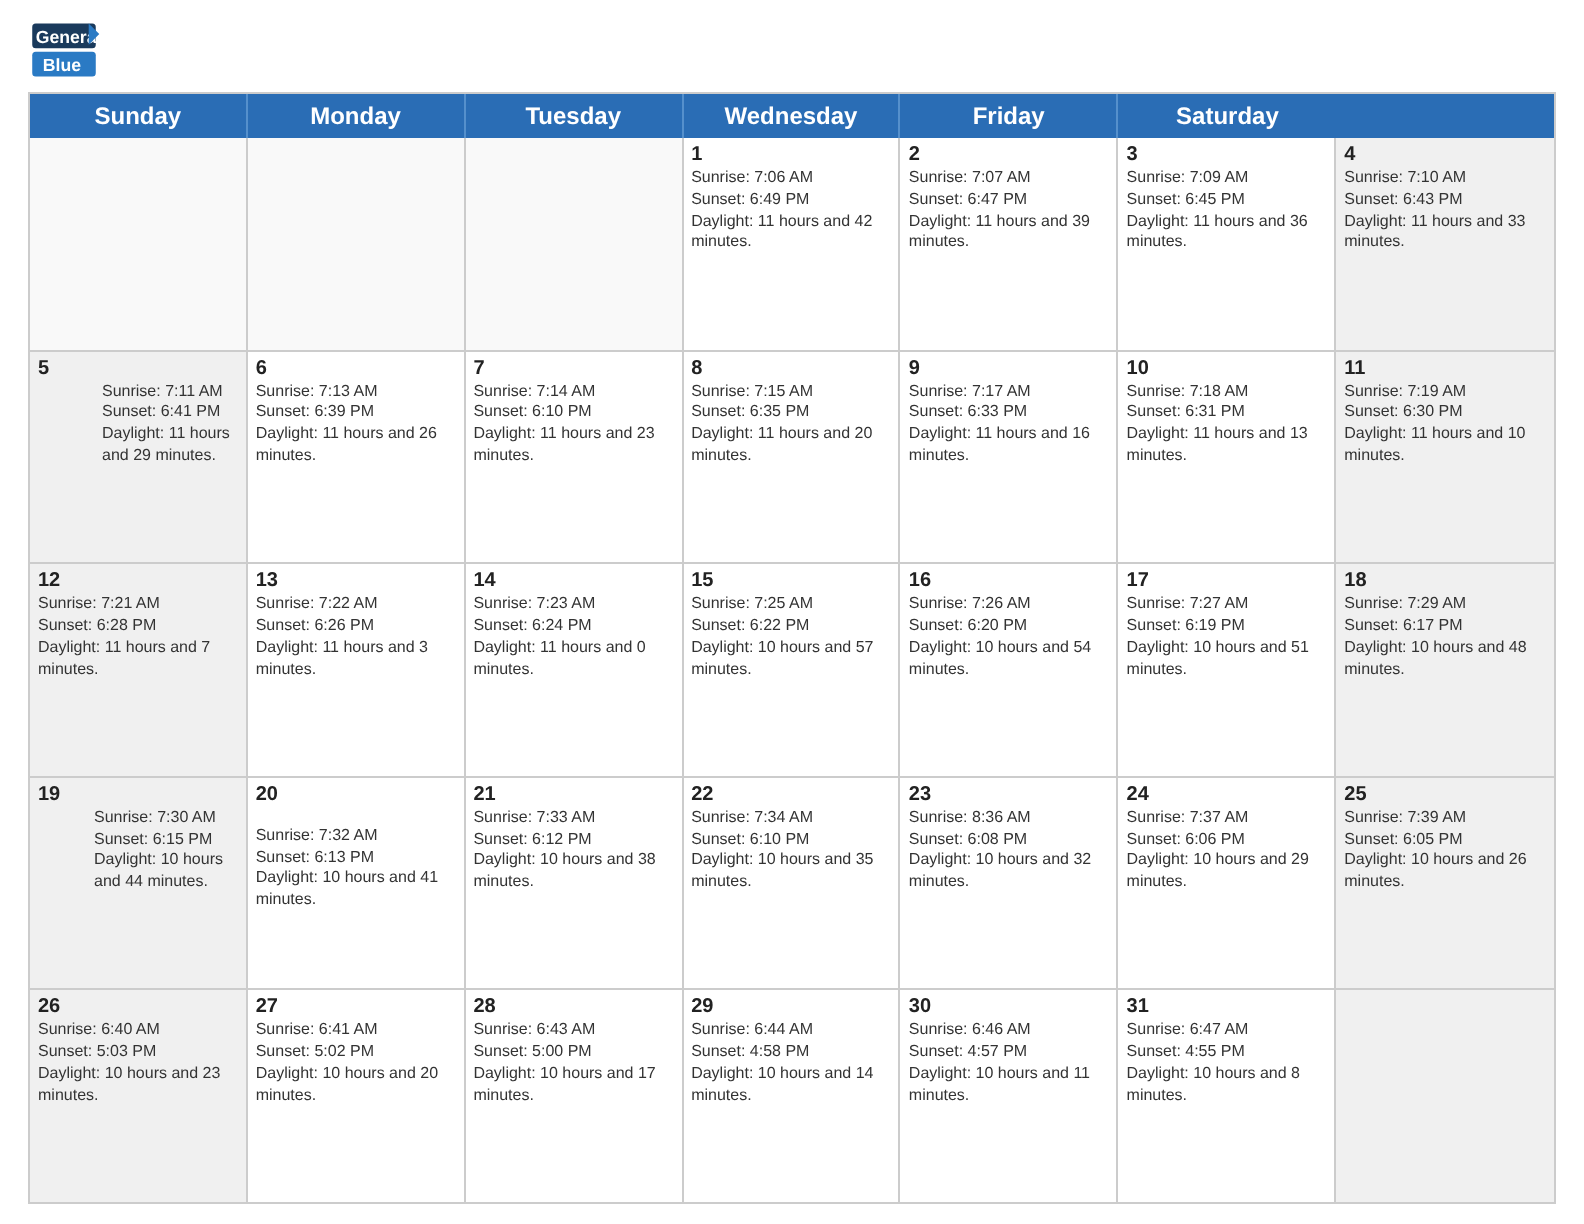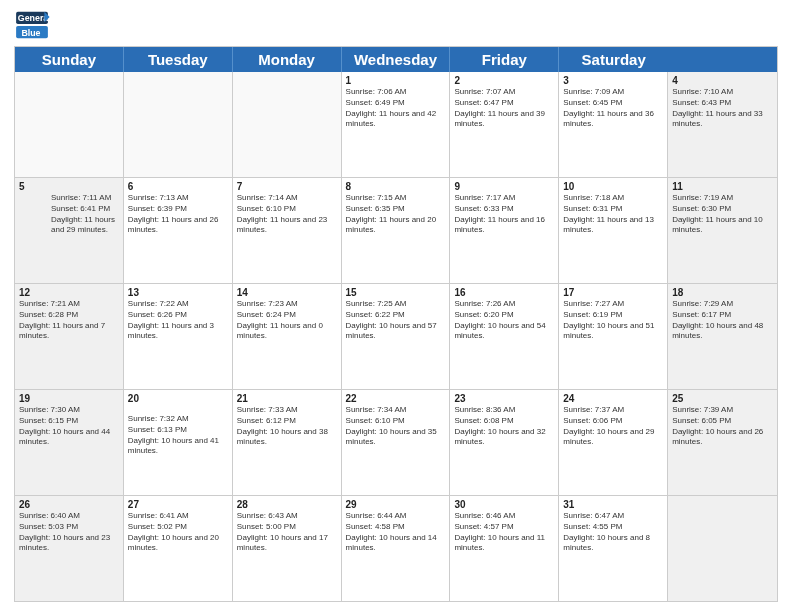--- a/index.html
+++ b/index.html
@@ -50,21 +50,21 @@
       flex-direction: column;
       border: 1px solid #ccc;
     }
     .cal-header-row {
       display: grid;
       grid-template-columns: repeat(7, 1fr);
       background: #2a6db5;
     }
     .cal-header-cell {
       color: #fff;
-      font-size: 15px;
+      font-size: 12px;
       font-weight: bold;
       text-align: center;
       padding: 4px 2px;
       border-right: 1px solid #5590cc;
     }
     .cal-header-cell:last-child { border-right: none; }
     .cal-body {
       flex: 1;
       display: flex;
       flex-direction: column;
@@ -116,22 +116,22 @@
     </div>
     <div class="title-block">
       <div class="month-title"></div>
       <div class="location-title"></div>
     </div>
   </div>
 
   <div class="calendar">
     <div class="cal-header-row">
         <div class="cal-header-cell">Sunday</div>
+        <div class="cal-header-cell">Monday</div>
         <div class="cal-header-cell">Tuesday</div>
-        <div class="cal-header-cell">Monday</div>
         <div class="cal-header-cell">Wednesday</div>
         <div class="cal-header-cell">Friday</div>
         <div class="cal-header-cell">Saturday</div>
       </div>
     <div class="cal-body">
         <div class="cal-row">
           <div class="cal-cell empty"></div>
           <div class="cal-cell empty"></div>
           <div class="cal-cell empty"></div>
           <div class="cal-cell">
@@ -243,21 +243,21 @@
           <div class="cal-cell shaded">
             <div class="day-num">18</div>
             <div class="cell-text" style="white-space: pre-line;">Sunrise: 7:29 AM
 Sunset: 6:17 PM
 Daylight: 10 hours and 48 minutes.</div>
           </div>
         </div>
         <div class="cal-row">
           <div class="cal-cell shaded">
             <div class="day-num">19</div>
-            <div class="cell-text" style="white-space: pre-line;">Sunrise: 7:30 AM
+            <div class="cell-text" style="white-space: pre-line; margin-left: 28px;">Sunrise: 7:30 AM
 Sunset: 6:15 PM
 Daylight: 10 hours and 44 minutes.</div>
           </div>
           <div class="cal-cell">
             <div class="day-num">20</div>
             <div class="cell-text" style="white-space: pre-line; margin-top: 10px;">Sunrise: 7:32 AM
 Sunset: 6:13 PM
 Daylight: 10 hours and 41 minutes.</div>
           </div>
           <div class="cal-cell">

